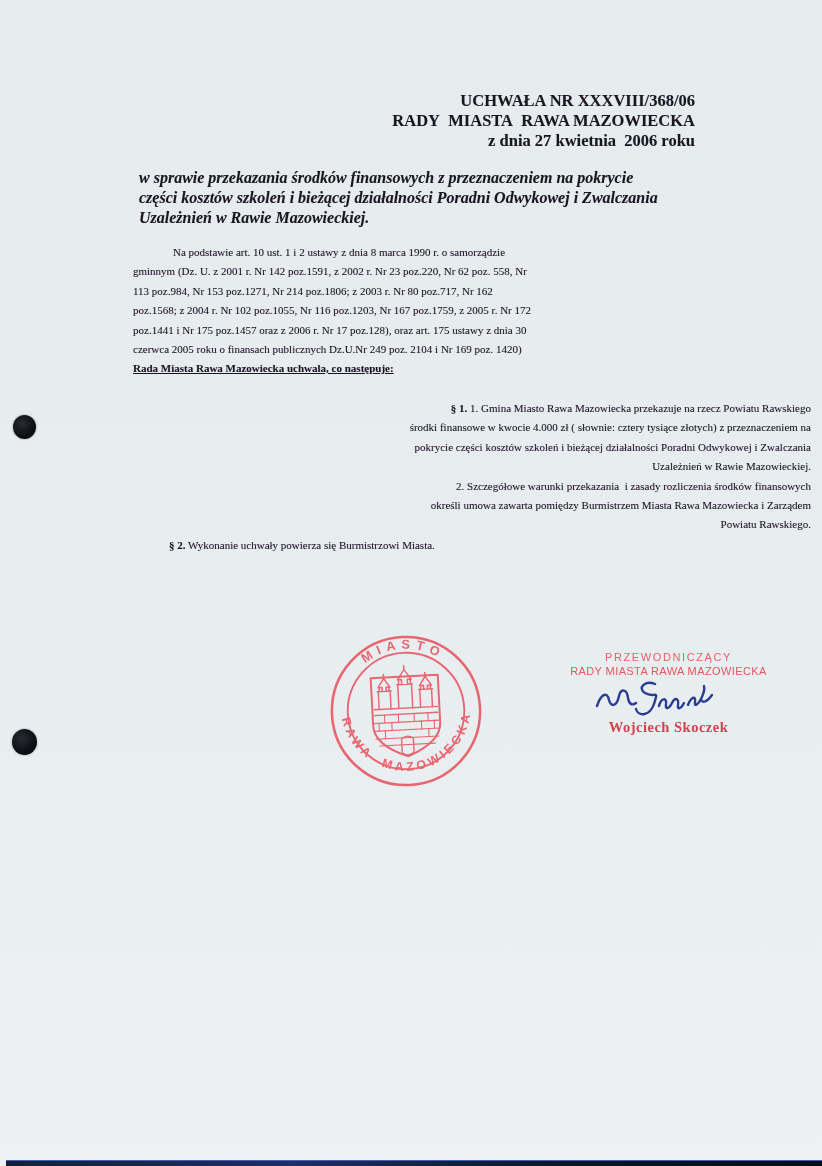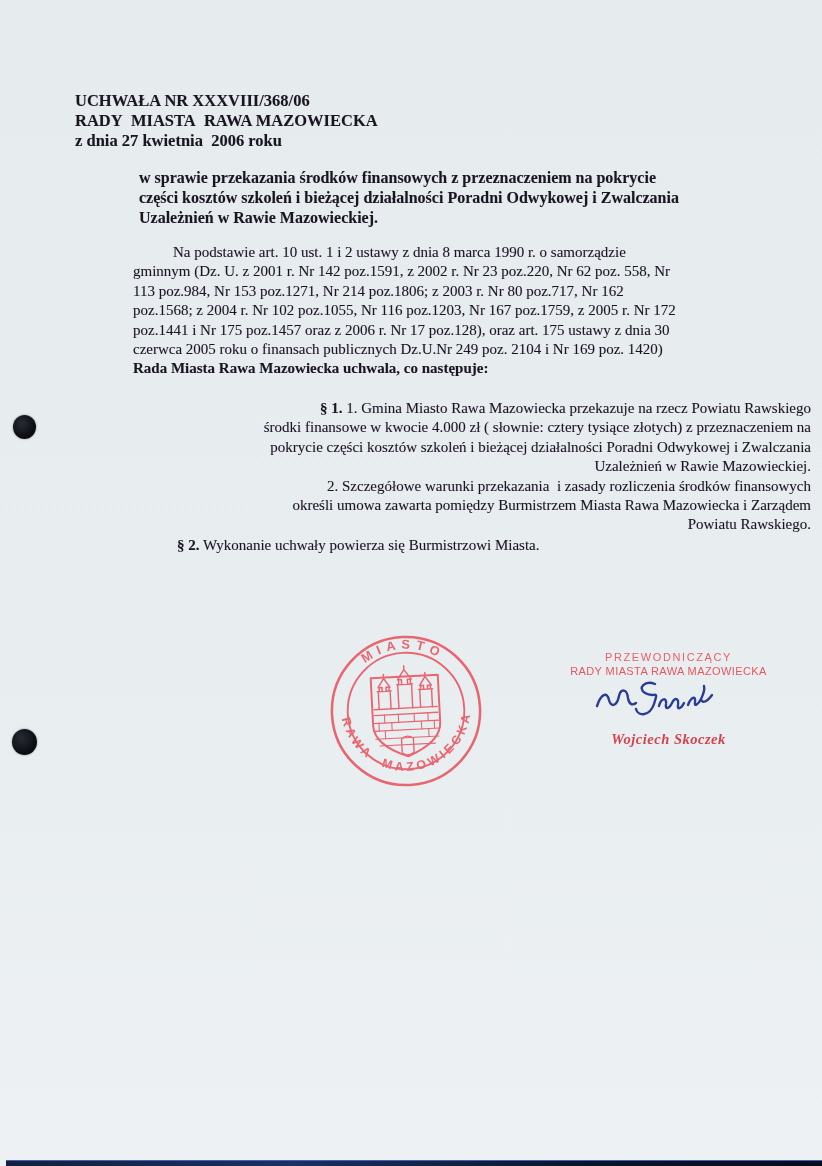--- a/index.html
+++ b/index.html
@@ -7,35 +7,35 @@
     position:relative;
     width:822px;height:1166px;
     margin:0 auto;
     background:linear-gradient(180deg,#e6ebee 0%,#e8edf0 55%,#edf1f3 100%);
     font-family:"Liberation Serif", serif;
     color:#17171f;
     overflow:hidden;
   }
   .txt{
     position:absolute;
-    font-size:15px;
+    font-size:11px;
     line-height:19.4px;
     text-shadow:0.5px 0 0 rgba(170,30,70,0.14), -0.5px 0 0 rgba(30,60,160,0.14);
   }
   .pre{white-space:pre-line;}
   .b{font-weight:bold;}
   .title-block{
     top:91px;left:75px;width:620px;
-    text-align:left;font-weight:bold;font-size:16.5px;line-height:20px;
+    text-align:right;font-weight:bold;font-size:16.5px;line-height:20px;
   }
-  .subject{top:168px;left:139px;width:620px;font-weight:bold;font-size:16px;line-height:20px;}
+  .subject{top:168px;left:139px;width:620px;font-weight:bold;font-size:16px;line-height:20px;font-style:italic;}
   .legal{top:243px;left:133px;width:672px;text-indent:40px;}
-  .enacting{top:359px;left:133px;width:672px;font-weight:bold;}
+  .enacting{top:359px;left:133px;width:672px;font-weight:bold;text-decoration:underline;}
   .sec1{top:399px;left:133px;width:678px;text-indent:31px;text-align:right;}
-  .sec2{top:536px;left:129px;width:672px;text-indent:48px;}
+  .sec2{top:536px;left:121px;width:672px;text-indent:48px;}
   .sec3{top:570px;left:133px;width:672px;text-indent:48px;}
   .hole{
     position:absolute;border-radius:50%;
     background:radial-gradient(circle at 38% 36%,#262b33 0%,#0b0d11 65%);
     box-shadow:0 0 2px rgba(20,24,30,0.5);
   }
   .hole-1{left:13px;top:415px;width:23px;height:24px;}
   .hole-2{left:12px;top:729px;width:25px;height:26px;}
   .stamp{
     position:absolute;left:327px;top:632px;width:158px;height:158px;
@@ -47,22 +47,22 @@
   .sig-line1{
     font-family:"Liberation Sans", sans-serif;font-size:11px;line-height:13px;
     color:#ea5f68;letter-spacing:1.6px;
   }
   .sig-line2{
     font-family:"Liberation Sans", sans-serif;font-size:11px;line-height:14px;
     color:#e8565f;letter-spacing:0.4px;
   }
   .sig-svg{display:block;margin:1px 0 0 26px;}
   .sig-name{
-    font-family:"Liberation Serif", serif;font-style:italic;font-weight:bold;
-    font-size:14.5px;color:#d4424e;letter-spacing:0.5px;margin-top:12px;
+    font-family:"Liberation Serif", serif;font-weight:bold;
+    font-size:14.5px;color:#d4424e;letter-spacing:0.5px;margin-top:0px;
   }
   .scan-bar{
     position:absolute;left:6px;right:0;bottom:0;height:5px;
     background:linear-gradient(90deg,#141f3d 0%,#1d2f63 35%,#0c1429 70%,#070c1c 100%);
     border-top:1px solid #3f63b0;
   }
 </style>
 </head>
 <body>
 

